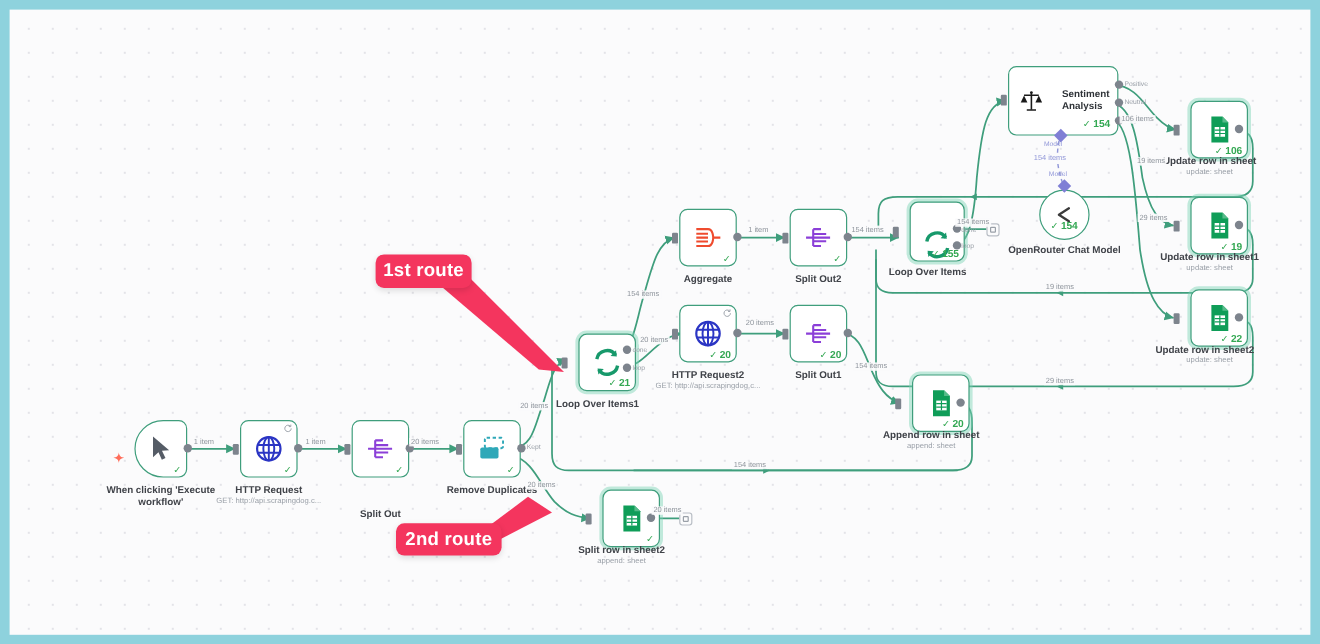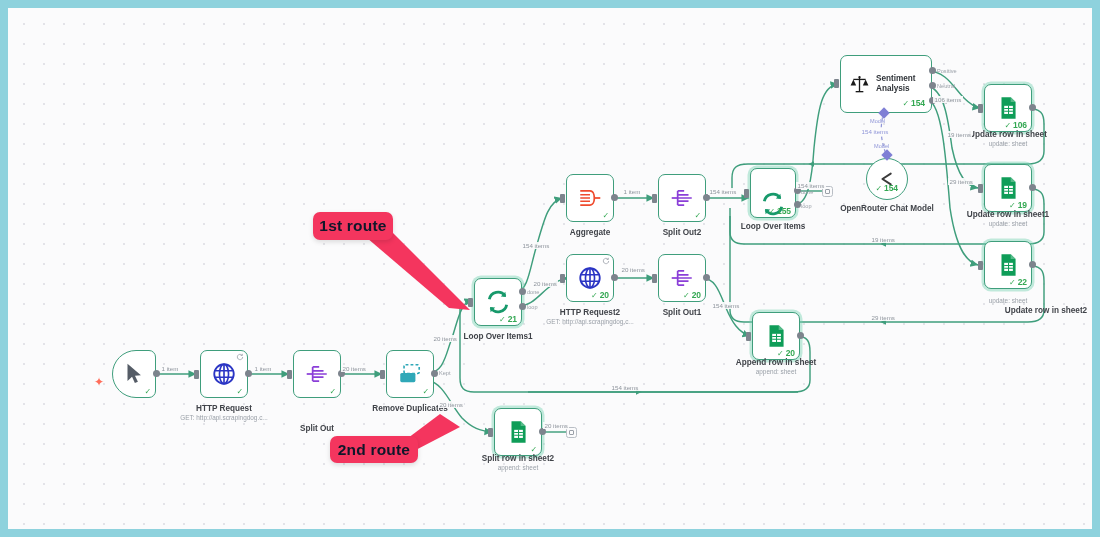--- a/index.html
+++ b/index.html
@@ -29,21 +29,21 @@
 
   
   .node {
     position: absolute;
     width: 48px; height: 48px;
     background: #ffffff;
     border: 1.3px solid #3f9e7c;
     border-radius: 7px;
     display: flex; align-items: center; justify-content: center;
   }
-  .node.sel { box-shadow: 0 0 0 2.5px rgba(120,210,180,.45); }
+  .node.sel { box-shadow: 0 0 0 2.5px rgba(120,210,180,.45); margin-left: 8px; }
   .node .ico { width: 26px; height: 26px; display:block; }
   .check {
     position: absolute; right: 4px; bottom: 1px;
     font-size: 8px; color: #34a853; line-height: 1;
     white-space: nowrap; letter-spacing: -.1px;
   }
   .check b { font-weight: 700; font-size: 8.5px; }
   .lbl {
     position: absolute;
     text-align: center;
@@ -108,38 +108,38 @@
     width: 42px; height: 42px;
     border-radius: 50%;
     border: 1.3px solid #3f9e7c;
   }
 
   
   .node.wide {
     width: 92px; height: 58px;
     justify-content: center;
     padding-left: 8px;
-    gap: 6px;
+    gap: 15px;
   }
   .node.wide .wlabel {
     font-size: 8.2px; color: #2f3338; font-weight: 700; line-height:1.25;
     text-align: left;
   }
   .diamond {
     position:absolute;
     width: 8px; height: 8px;
     background: #7f7fd5;
     transform: rotate(45deg);
   }
 
   
   .callout {
     position: absolute;
     background: #f4355e;
-    color: #0f172a;
+    color: #ffffff;
     font-weight: 700;
     border-radius: 7px;
     display: flex; align-items: center; justify-content: center;
     letter-spacing: .2px;
     box-shadow: 0 2px 5px rgba(0,0,0,.13);
     z-index: 6;
   }
   #callout-1 { left: 305px; top: 204px; width: 80px; height: 28px; font-size: 15.5px; }
   #callout-2 { left: 322px; top: 428px; width: 88px; height: 27px; font-size: 15.5px; }
   .arrowsvg { position:absolute; inset:0; width:1084px; height:521px; z-index:5; pointer-events:none;}
@@ -234,20 +234,21 @@
     </svg>
 
     <div class="node trigger" style="left:104px; top:342px; width:44px;">
       <svg class="ico" viewBox="0 0 24 24">
         <path d="M6 2.5 L6 18.5 L10.2 14.6 L12.8 20.4 L15.6 19.1 L12.9 13.5 L18.4 13.2 Z" fill="#555c66"></path>
       </svg>
       <span class="check">✓</span>
     </div>
     <span class="bolt" style="left:86px; top:368px;">✦</span>
     <div class="port" style="left:145px; top:362px;"></div>
+    <div class="lbl" style="left:62px; top:396px; width:128px; white-space:normal;">When clicking 'Execute workflow'</div>
 
     <div class="node" style="left:192px; top:342px;">
       <svg class="ico" viewBox="0 0 24 24">
         <circle cx="12" cy="12" r="9" fill="none" stroke="#2b35c4" stroke-width="1.7"></circle>
         <ellipse cx="12" cy="12" rx="4.2" ry="9" fill="none" stroke="#2b35c4" stroke-width="1.5"></ellipse>
         <path d="M3.2 9 H20.8 M3.2 15 H20.8 M12 3 V21" stroke="#2b35c4" stroke-width="1.5" fill="none"></path>
       </svg>
       <svg style="position:absolute; right:3px; top:2px; width:8px; height:8px;" viewBox="0 0 24 24">
         <path d="M20 12a8 8 0 1 1-2.4-5.7" fill="none" stroke="#9aa0a8" stroke-width="2.4"></path>
         <path d="M19 2.5 L19 7.5 L14 7.5" fill="none" stroke="#9aa0a8" stroke-width="2.4"></path>
@@ -435,21 +436,21 @@
       <svg class="ico" viewBox="0 0 24 24">
         <path d="M6 2 H14.5 L19 6.5 V22 H6 Z" fill="#0f9d58"></path>
         <path d="M14.5 2 L19 6.5 H14.5 Z" fill="#57bb8a"></path>
         <rect x="8.5" y="10" width="8" height="7.5" fill="#ffffff"></rect>
         <path d="M8.5 12.4 H16.5 M8.5 15 H16.5 M12.5 10 V17.5" stroke="#0f9d58" stroke-width="0.95"></path>
       </svg>
       <span class="check">✓ <b>22</b></span>
     </div>
     <div class="port inp" style="left:970px; top:253px;"></div>
     <div class="port" style="left:1021px; top:253px;"></div>
-    <div class="lbl" style="left:988px; top:279px; width:100px;margin-top:19px;">Update row in sheet2</div>
+    <div class="lbl" style="left:946px; top:279px; width:100px;">Update row in sheet2</div>
     <div class="sub" style="left:950px; top:289px; width:100px;">update: sheet</div>
 
     <div class="node sel" style="left:744px; top:304px;">
       <svg class="ico" viewBox="0 0 24 24">
         <path d="M6 2 H14.5 L19 6.5 V22 H6 Z" fill="#0f9d58"></path>
         <path d="M14.5 2 L19 6.5 H14.5 Z" fill="#57bb8a"></path>
         <rect x="8.5" y="10" width="8" height="7.5" fill="#ffffff"></rect>
         <path d="M8.5 12.4 H16.5 M8.5 15 H16.5 M12.5 10 V17.5" stroke="#0f9d58" stroke-width="0.95"></path>
       </svg>
       <span class="check">✓ <b>20</b></span>

